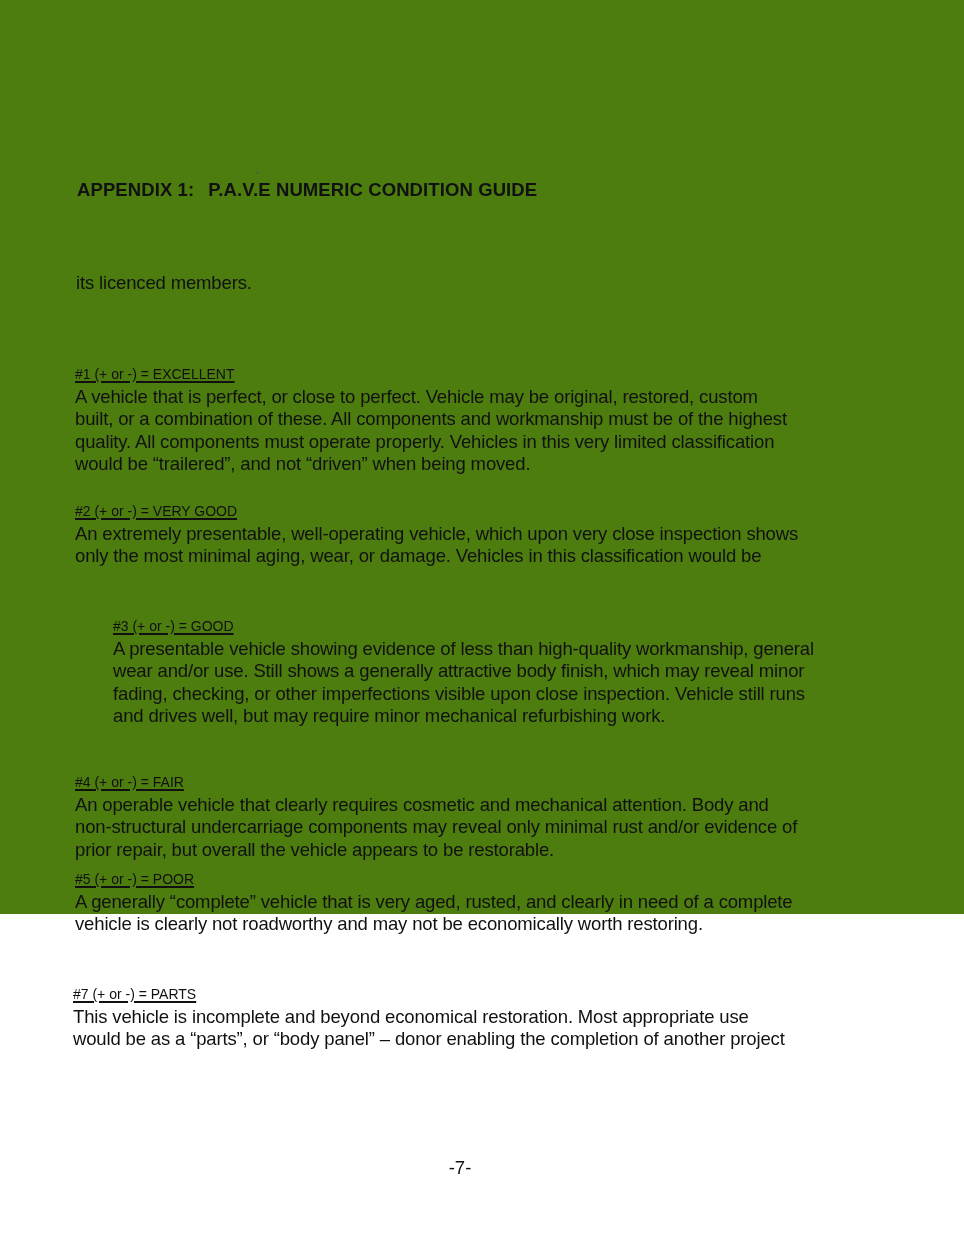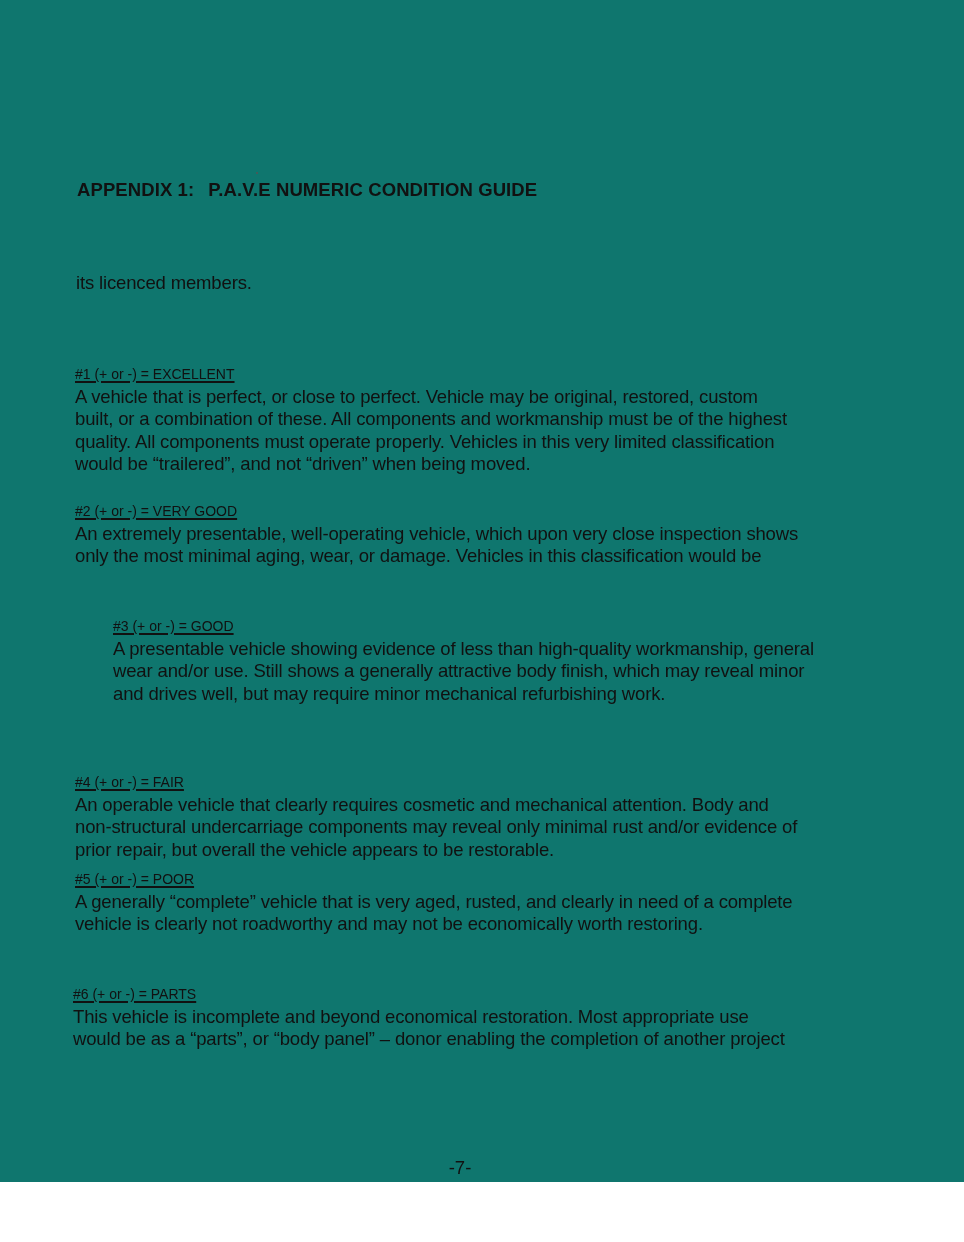--- a/index.html
+++ b/index.html
@@ -12,22 +12,22 @@
       height: 1242px;
       position: relative;
       overflow: hidden;
       font-family: "Liberation Sans", sans-serif;
       color: #111111;
     }
     .page {
       position: absolute;
       left: 0; top: 0;
       width: 964px;
-      height: 1182px;
-      background: #0f766e;
+      height: 914px;
+      background: #4d7c0f;
     }
     .dot {
       position: absolute;
       left: 256px;
       top: 172px;
       width: 2px;
       height: 2px;
       background: #555;
       border-radius: 50%;
     }
@@ -109,36 +109,37 @@
   <div class="section" id="sec-2">
     <span class="heading">#2 (+ or -) = VERY GOOD</span>
     <span class="line">An extremely presentable, well-operating vehicle, which upon very close inspection shows</span>
     <span class="line">only the most minimal aging, wear, or damage.  Vehicles in this classification would be</span>
   </div>
 
   <div class="section" id="sec-3">
     <span class="heading">#3 (+ or -) = GOOD</span>
     <span class="line">A presentable vehicle showing evidence of less than high-quality workmanship, general</span>
     <span class="line">wear and/or use.  Still shows a generally attractive body finish, which may reveal minor</span>
+    <span class="line">fading, checking, or other imperfections visible upon close inspection.  Vehicle still runs</span>
     <span class="line">and drives well, but may require minor mechanical refurbishing work.</span>
   </div>
 
   <div class="section" id="sec-4">
     <span class="heading">#4 (+ or -) = FAIR</span>
     <span class="line">An operable vehicle that clearly requires cosmetic and mechanical attention.  Body and</span>
     <span class="line">non-structural undercarriage components may reveal only minimal rust and/or evidence of</span>
     <span class="line">prior repair, but overall the vehicle appears to be restorable.</span>
   </div>
 
   <div class="section" id="sec-5">
     <span class="heading">#5 (+ or -) = POOR</span>
     <span class="line">A generally “complete” vehicle that is very aged, rusted, and clearly in need of a complete</span>
     <span class="line">vehicle is clearly not roadworthy and may not be economically worth restoring.</span>
   </div>
 
   <div class="section" id="sec-6">
-    <span class="heading">#6 (+ or -) = PARTS</span>
+    <span class="heading">#7 (+ or -) = PARTS</span>
     <span class="line">This vehicle is incomplete and beyond economical restoration.  Most appropriate use</span>
     <span class="line">would be as a “parts”, or “body panel” – donor enabling the completion of another project</span>
   </div>
 
   <div class="page-number">-7-</div>
 </div>
 
 </body></html>

